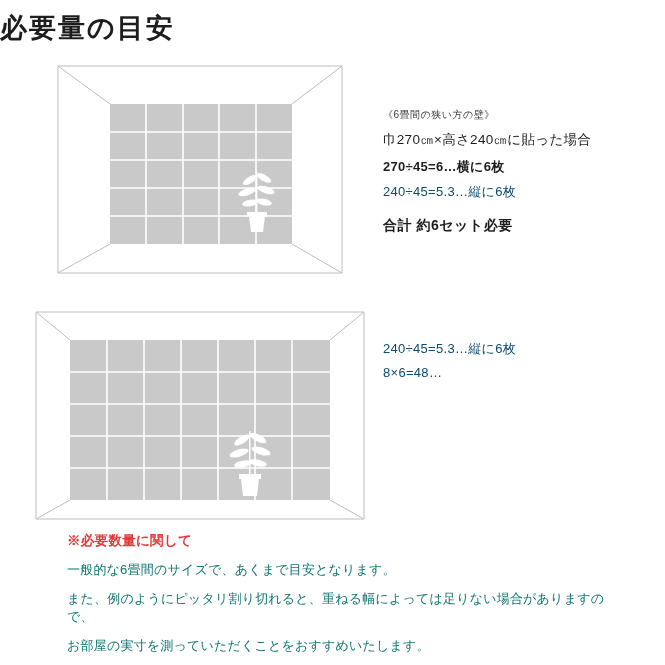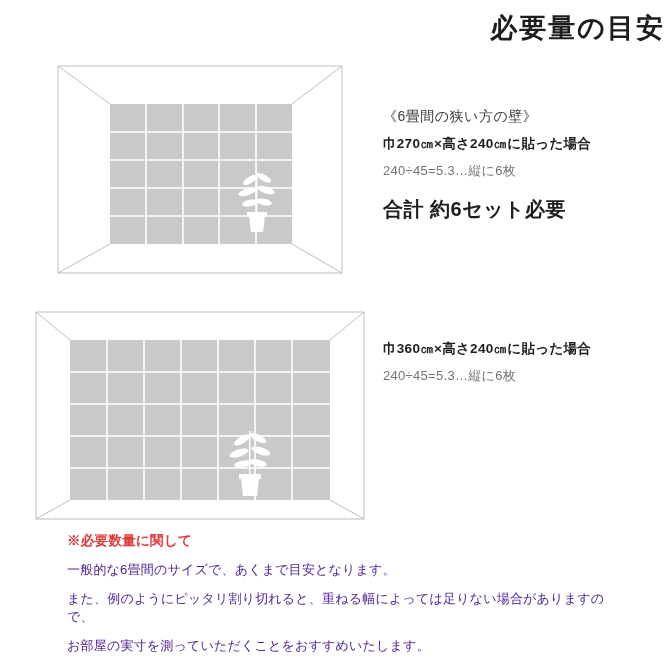--- a/index.html
+++ b/index.html
@@ -18,21 +18,21 @@
   #page {
     position: relative;
     width: 665px;
     height: 665px;
   }
   .title {
     position: absolute;
     top: 10px;
     left: 0;
     width: 665px;
-    text-align: right;
+    text-align: left;
     font-size: 27px;
     font-weight: bold;
     letter-spacing: 2px;
     color: #1d1d1d;
   }
 
   
   .room {
     position: absolute;
     overflow: hidden;
@@ -41,44 +41,44 @@
     display: block;
   }
 
   
   .block {
     position: absolute;
     width: 280px;
     color: #2b2b2b;
   }
   .block .heading {
-    font-size: 14px;
+    font-size: 10px;
     color: #3a3a3a;
     margin-bottom: 9px;
     letter-spacing: 0.5px;
   }
   .block .sub {
     font-size: 13.5px;
-    font-weight: bold;
+    font-weight: normal;
     color: #1d1d1d;
     margin-bottom: 9px;
     letter-spacing: 0.3px;
   }
   .block .calc {
     font-size: 13px;
-    color: #737373;
+    color: #0c4a6e;
     margin-bottom: 7px;
     letter-spacing: 0.3px;
   }
   .block .calc.bold {
     font-weight: bold;
     color: #1d1d1d;
   }
   .block .total {
-    font-size: 20px;
+    font-size: 14px;
     font-weight: bold;
     color: #1d1d1d;
     margin-top: 16px;
     letter-spacing: 0.5px;
   }
 
   
   .notes {
     position: absolute;
     left: 67px;
@@ -87,21 +87,21 @@
   }
   .notes .note-title {
     font-size: 13.5px;
     font-weight: bold;
     color: #e03a3a;
     margin-bottom: 11px;
     letter-spacing: 0.3px;
   }
   .notes .note-line {
     font-size: 13px;
-    color: #4c1d95;
+    color: #0f766e;
     margin-bottom: 11px;
     letter-spacing: 0.2px;
   }
 </style>
 </head>
 <body>
 
 <div id="page">
 
   <div class="title">必要量の目安</div>
@@ -145,20 +145,21 @@
         </g>
         <path d="M199 154 L215 154 L213 170 L201 170 Z" fill="#ffffff"></path>
         <rect x="197" y="150" width="20" height="5" fill="#ffffff"></rect>
       </g>
     </svg>
   </div>
 
   <div class="block" style="left:383px; top:108px;">
     <div class="heading">《6畳間の狭い方の壁》</div>
     <div class="sub">巾270㎝×高さ240㎝に貼った場合</div>
+    <div class="calc bold">270÷45=6…横に6枚</div>
     <div class="calc">240÷45=5.3…縦に6枚</div>
     <div class="total">合計 約6セット必要</div>
   </div>
 
   <div class="room" style="left:30px; top:308px; width:340px; height:215px;">
     <svg width="340" height="215" viewBox="0 0 340 215">
       <g stroke="#bdbdbd" stroke-width="1" fill="none">
         <line x1="6" y1="4" x2="40" y2="32"></line>
         <line x1="334" y1="4" x2="300" y2="32"></line>
         <line x1="6" y1="211" x2="40" y2="192"></line>
@@ -191,22 +192,22 @@
           <ellipse cx="228" cy="155" rx="9" ry="3.4" transform="rotate(12 228 155)"></ellipse>
           <rect x="219" y="123" width="1.5" height="45"></rect>
         </g>
         <path d="M211 170 L229 170 L227 188 L213 188 Z" fill="#ffffff"></path>
         <rect x="209" y="166" width="22" height="5" fill="#ffffff"></rect>
       </g>
     </svg>
   </div>
 
   <div class="block" style="left:383px; top:340px;">
-    <div class="sub">巾360㎝×高さ240㎝に貼った場合</div>
     <div class="calc">240÷45=5.3…縦に6枚</div>
+    <div class="calc">8×6=48…</div>
   </div>
 
   <div class="notes">
     <div class="note-title">※必要数量に関して</div>
     <div class="note-line">一般的な6畳間のサイズで、あくまで目安となります。</div>
     <div class="note-line">また、例のようにピッタリ割り切れると、重ねる幅によっては足りない場合がありますので、</div>
     <div class="note-line">お部屋の実寸を測っていただくことをおすすめいたします。</div>
 
   </div>
 

